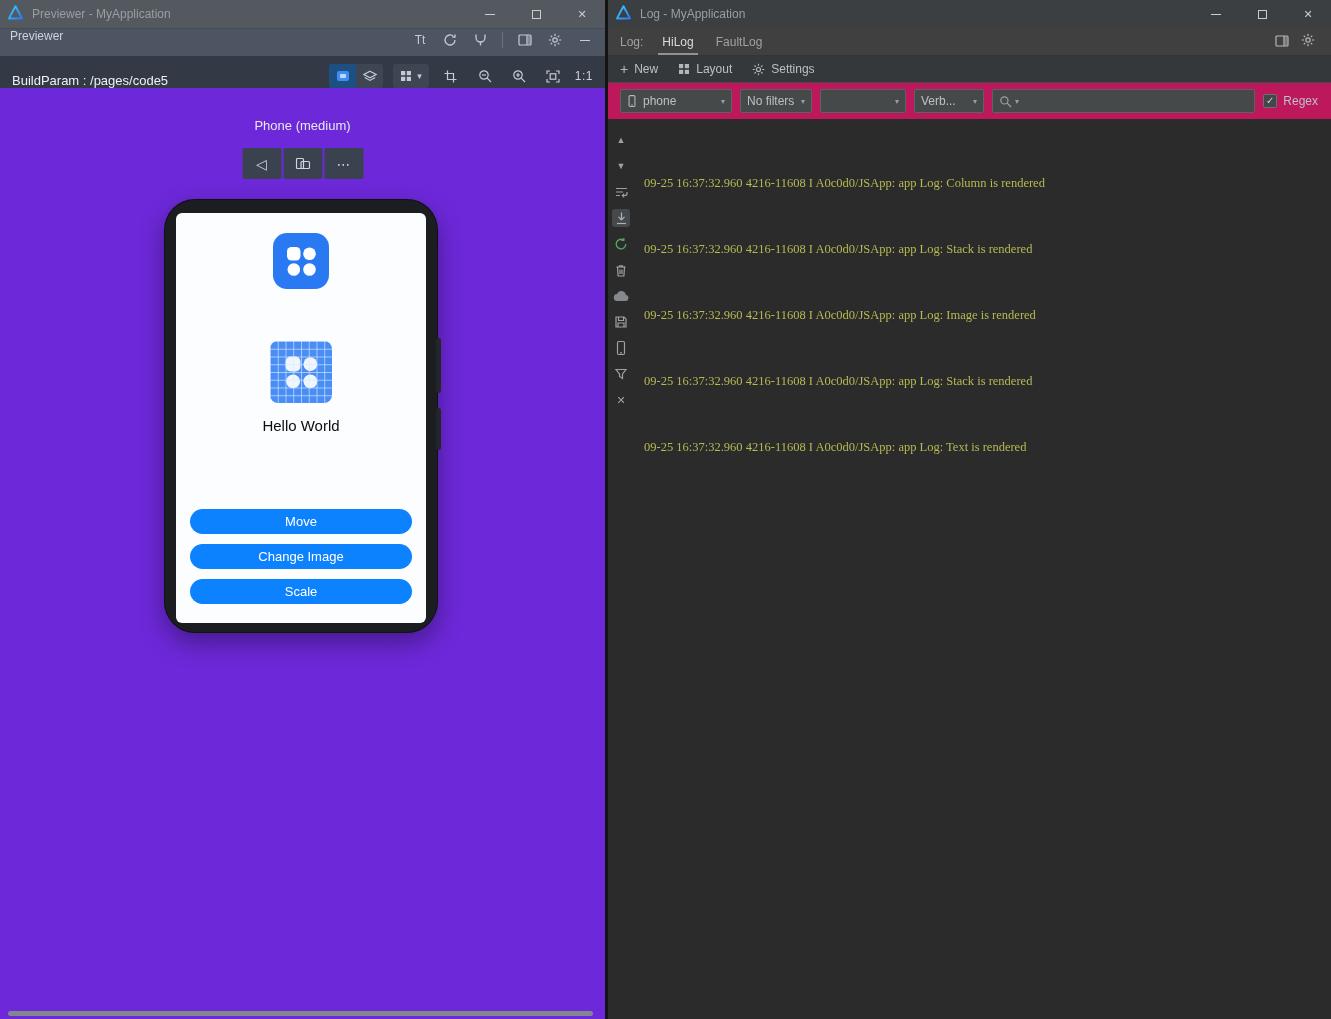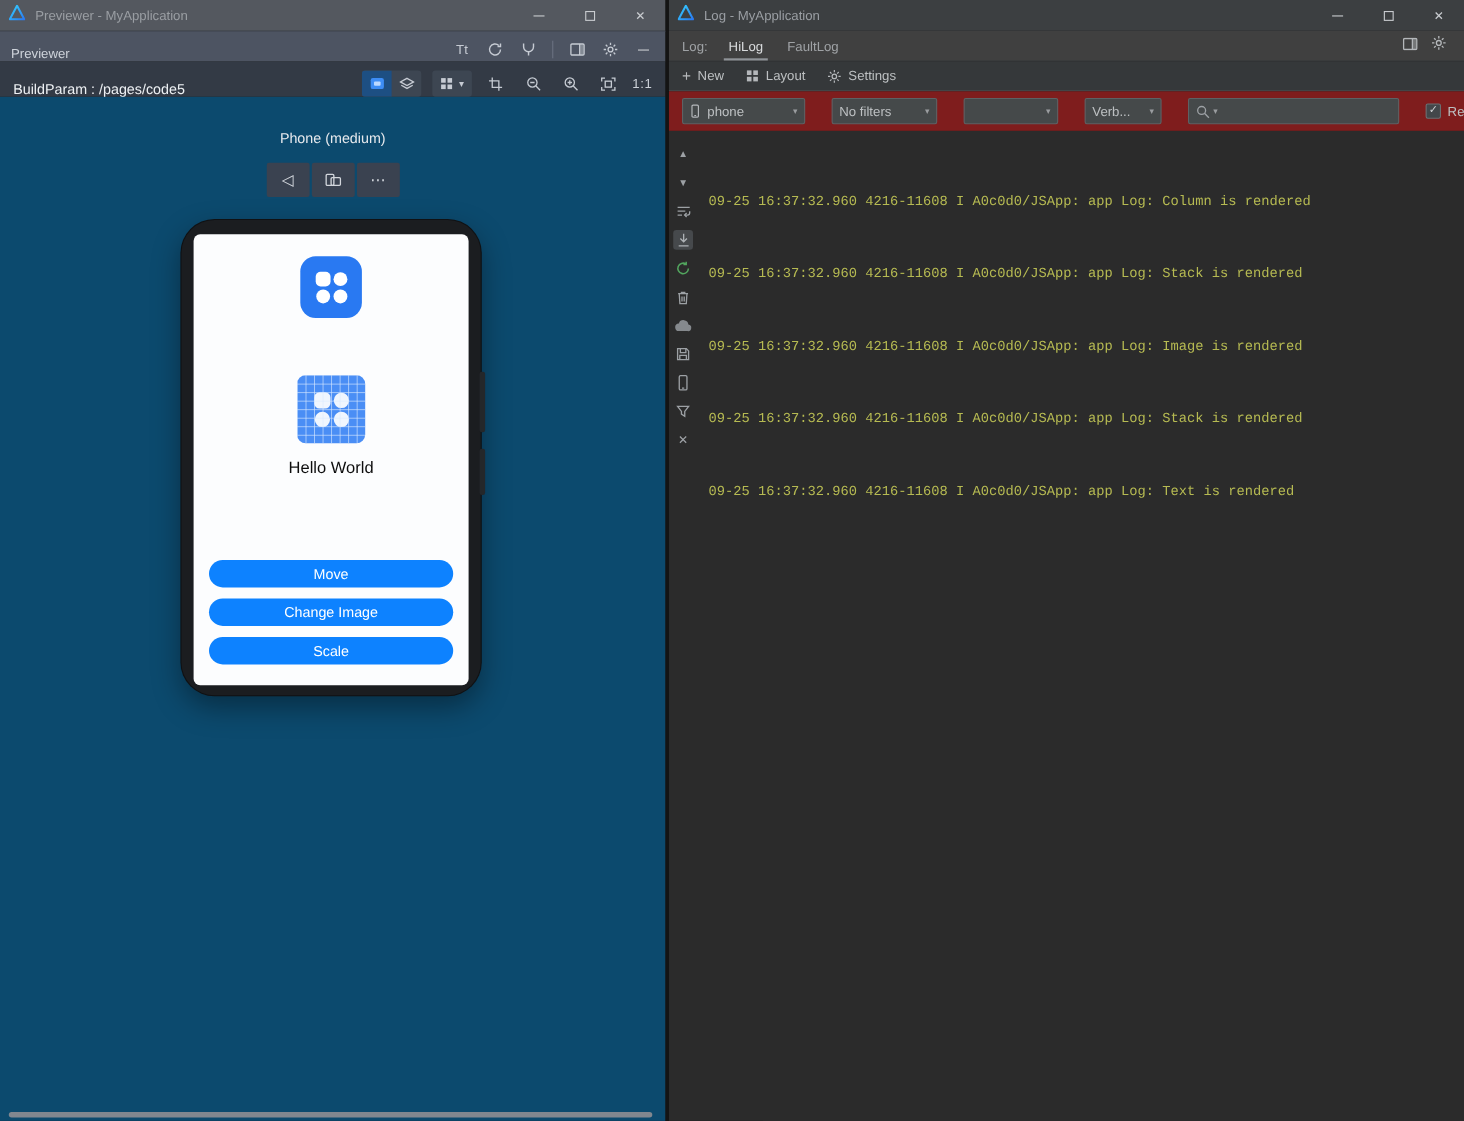--- a/index.html
+++ b/index.html
@@ -15,38 +15,38 @@
   .titlebar{height:28px;flex:0 0 28px;display:flex;align-items:center;padding-left:8px}
   .tb-left{background:#54585f}
   .tb-right{background:#3c3f41}
   .titlebar .title{font-size:12px;color:#9a9ea3;margin-left:9px;flex:1;white-space:nowrap;overflow:hidden}
   .win-controls{display:flex;height:100%}
   .wc{width:46px;height:100%;display:flex;align-items:center;justify-content:center;color:#c9ccd0;font-size:11px}
   .min-bar{width:10px;height:1px;background:#c9ccd0;display:inline-block}
   .max-box{width:9px;height:9px;border:1px solid #c9ccd0;display:inline-block}
 
   
-  .pv-toolbar{height:28px;flex:0 0 28px;background:#4d5462;display:flex;align-items:flex-end;padding:0 8px 0 10px;border-top:1px solid #454b57}
+  .pv-toolbar{height:28px;flex:0 0 28px;background:#4d5462;display:flex;align-items:flex-start;padding:0 8px 0 10px;border-top:1px solid #454b57}
   .pv-label{font-size:12px;color:#ced3da}
   .pv-tools{margin-left:auto;display:flex;align-items:center;gap:6px}
   .tool-btn{width:24px;height:22px;display:flex;align-items:center;justify-content:center;color:#c6cbd3;font-size:12px;border-radius:3px}
   .vsep{width:1px;height:16px;background:#6a7280;margin:0 4px}
 
   
   .bp-bar{height:32px;flex:0 0 32px;background:#333a45;display:flex;align-items:flex-end;padding:0 12px}
   .bp-label{font-size:13px;color:#eef1f4}
   .bp-tools{margin-left:auto;display:flex;align-items:center;gap:10px}
   .seg{display:flex;background:#3d4652;border-radius:3px;overflow:hidden}
   .seg-btn{width:27px;height:24px;display:flex;align-items:center;justify-content:center}
   .seg-btn.active{background:#1d4f83}
   .dd-btn{height:24px;padding:0 7px;display:flex;align-items:center;gap:5px;background:#3d4652;border-radius:3px;color:#c6cbd3;font-size:9px}
   .ratio{font-size:12px;color:#ccd1d8;letter-spacing:.5px}
 
   
-  .canvas{position:relative;flex:1;background:#0c4a6e;overflow:hidden}
+  .canvas{position:relative;flex:1;background:#6d28d9;overflow:hidden}
   .device-label{position:absolute;top:30px;left:0;width:100%;text-align:center;font-size:13px;color:#e6e9ed}
   .device-actions{position:absolute;top:60px;left:50%;transform:translateX(-50%);display:flex;gap:2px}
   .da-btn{width:39px;height:31px;background:#3a4250;color:#d2d6dc;font-size:14px;display:flex;align-items:center;justify-content:center;border-radius:2px}
   .phone{position:absolute;left:165px;top:112px;width:272px;height:432px;background:#1b1d20;border-radius:30px;
     box-shadow:0 0 0 1px #101113,0 10px 26px rgba(0,0,0,.38)}
   .side-btn{position:absolute;right:-4px;width:5px;background:#24272a;border-radius:2px}
   .sb1{top:138px;height:55px}
   .sb2{top:208px;height:42px}
   .screen{position:absolute;left:11px;top:13px;right:11px;bottom:9px;background:#fcfdfe;border-radius:6px;overflow:hidden}
   .app-icon{position:absolute;top:20px;left:50%;transform:translateX(-50%);width:56px;height:56px;border-radius:14px;
@@ -65,40 +65,40 @@
   
   .tabbar{height:28px;flex:0 0 28px;background:#404040;display:flex;align-items:center;padding:0 8px;border-bottom:1px solid #333638}
   .log-label{font-size:12px;color:#9fa2a5;margin:0 8px 0 4px}
   .tab{height:100%;display:flex;align-items:center;padding:0 11px;font-size:12px;color:#9fa2a5;position:relative}
   .tab.active{color:#d9dbdd}
   .tab.active::after{content:"";position:absolute;left:7px;right:7px;bottom:0;height:2px;background:#8f9398}
   .tab-tools{margin-left:auto;display:flex;gap:12px;align-items:center;padding-right:8px}
   .log-toolbar{height:27px;flex:0 0 27px;background:#35383a;display:flex;align-items:center;gap:20px;padding:0 12px;border-bottom:1px solid #46494b}
   .action{display:flex;align-items:center;gap:6px;font-size:12px;color:#bdc0c2}
   .plus-glyph{font-size:14px;color:#b6b9bb;line-height:1}
-  .filter-row{height:36px;flex:0 0 36px;display:flex;align-items:center;gap:24px;padding:0 13px 0 12px;background:#7f1d1d}
+  .filter-row{height:36px;flex:0 0 36px;display:flex;align-items:center;gap:8px;padding:0 13px 0 12px;background:#be185d}
   .combo{height:24px;background:#45494a;border:1px solid #5e6264;border-radius:2px;display:flex;align-items:center;
     padding:0 6px;font-size:12px;color:#bdc0c2;gap:6px;flex:0 0 auto}
   .combo .caret{margin-left:auto;color:#9a9da0;font-size:8px}
   .combo.device{width:112px}
-  .combo.preset{width:96px}
+  .combo.preset{width:72px}
   .combo.process{width:86px}
   .combo.level{width:70px}
   .searchbox{flex:1;height:24px;background:#45494a;border:1px solid #5e6264;border-radius:2px;display:flex;align-items:center;padding:0 6px;gap:3px}
   .searchbox .caret{color:#9a9da0;font-size:8px}
   .searchbox input{flex:1;background:transparent;border:none;outline:none;color:#d0d3d5;font-size:12px;min-width:0}
   .regex{display:flex;align-items:center;gap:6px;font-size:12px;color:#bdc0c2;flex:0 0 auto}
   .checkbox{width:14px;height:14px;background:#43474a;border:1px solid #6b7073;border-radius:2px;display:flex;
     align-items:center;justify-content:center;color:#cfd2d4;font-size:10px;line-height:1}
   .log-body{flex:1;display:flex;background:#2b2b2b;overflow:hidden}
   .gutter{width:26px;flex:0 0 26px;padding-top:12px;display:flex;flex-direction:column;align-items:center;gap:8px}
   .g-icon{width:18px;height:18px;display:flex;align-items:center;justify-content:center;color:#9da1a5;font-size:9px;border-radius:3px}
   .g-icon.selected{background:#46494c}
   .g-icon.close-x{font-size:11px}
-  .log-lines{flex:1;padding:9px 6px 0 10px;font-family:Liberation Mono, monospace;
+  .log-lines{flex:1;padding:9px 6px 0 10px;font-family:Liberation Serif, serif;
     font-size:12.5px;line-height:22px;color:#b6ba52;white-space:pre;overflow:hidden}
 </style>
 </head>
 <body>
 
 <div id="root">
 
   <section class="win win-left">
 
     <header class="titlebar tb-left">

